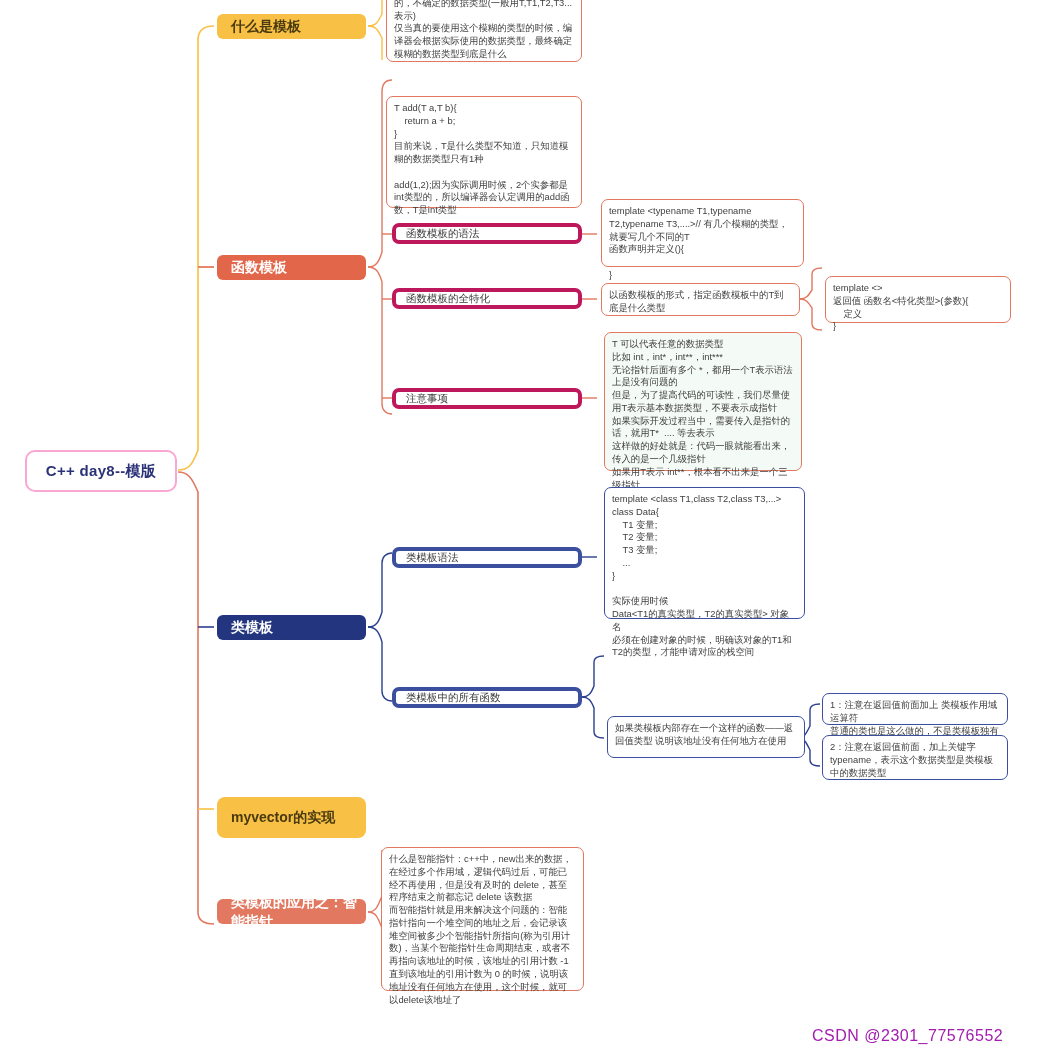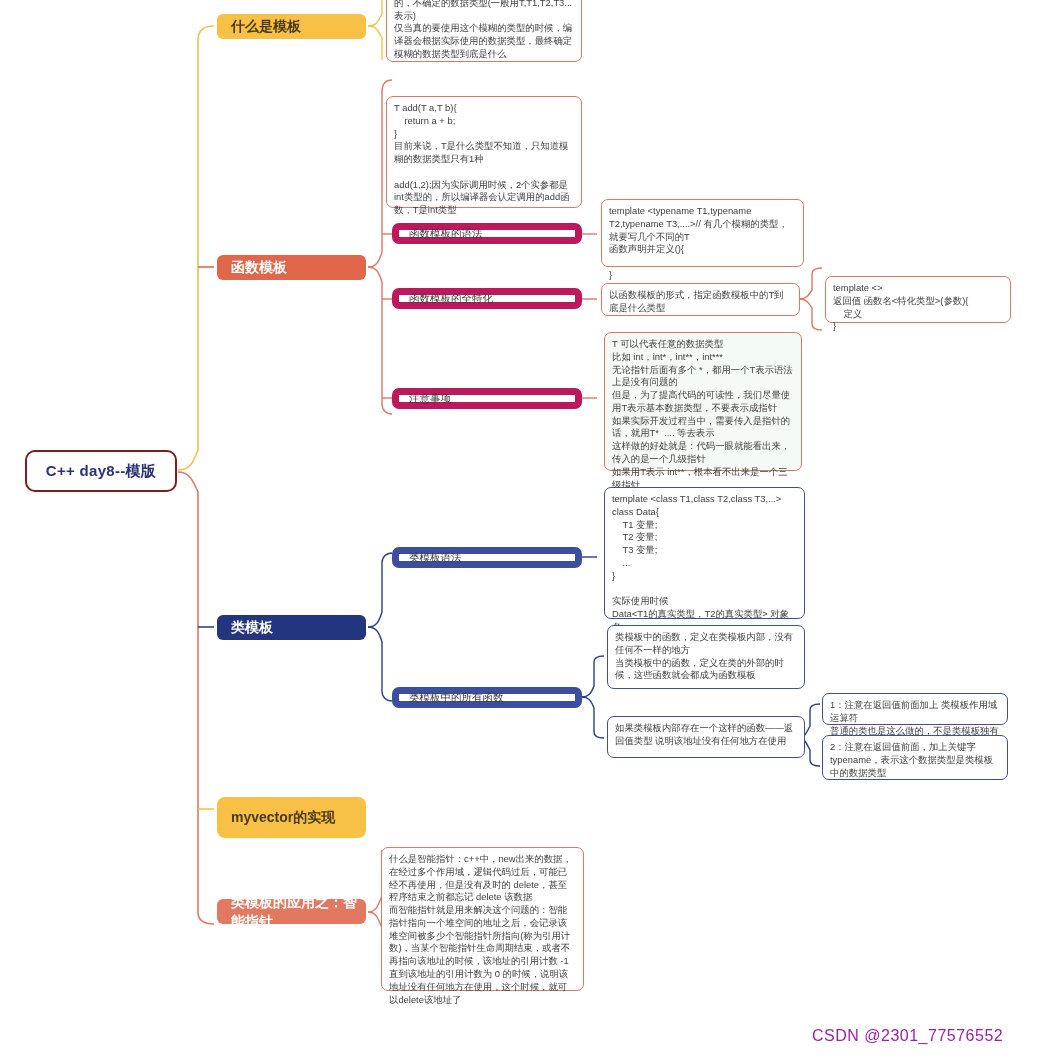--- a/index.html
+++ b/index.html
@@ -30,21 +30,21 @@
   .node {
     position: absolute;
     box-sizing: border-box;
     border-radius: 8px;
     line-height: 1.33;
     white-space: pre-wrap;
     word-break: break-word;
   }
   
   .root {
-    border: 2px solid #7f1d1d;
+    border: 2px solid #f9a8d4;
     background: #ffffff;
     color: #2b3277;
     font-size: 15px;
     font-weight: bold;
     display: flex;
     align-items: center;
     justify-content: center;
     border-radius: 10px;
     letter-spacing: 0.3px;
   }
@@ -58,21 +58,21 @@
     padding-left: 14px;
     border-radius: 6px;
   }
   .l1.yellow { background: #f8c044; color: #4a3a10; }
   .l1.orange { background: #e2674a; }
   .l1.blue   { background: #23357f; border-radius: 6px; }
   .l1.salmon { background: #e2785f; }
 
   
   .l2 {
-    border: 7px solid #be185d;
+    border: 4px solid #be185d;
     background: #fff;
     color: #3a3a3a;
     font-size: 10.5px;
     display: flex;
     align-items: center;
     padding-left: 10px;
     border-radius: 7px;
   }
   .l2.blueline { border-color: #3b4f9e; }
 
@@ -208,22 +208,20 @@
     ...
 }
 
 实际使用时候
 Data&lt;T1的真实类型，T2的真实类型&gt; 对象名
 必须在创建对象的时候，明确该对象的T1和T2的类型，才能申请对应的栈空间</div>
 
   <div class="node l2 blueline" style="left:392px; top:687px; width:190px; height:21px;">
     <span>类模板中的所有函数</span>
   </div>
-  <div class="node txt blueline" style="left:607px; top:625px; width:198px; height:64px;">类模板中的函数，定义在类模板内部，没有任何不一样的地方
-当类模板中的函数，定义在类的外部的时候，这些函数就会都成为函数模板</div>
   <div class="node txt blueline" style="left:607px; top:716px; width:198px; height:42px;">如果类模板内部存在一个这样的函数——返回值类型 说明该地址没有任何地方在使用</div>
   <div class="node txt blueline" style="left:822px; top:693px; width:186px; height:32px;">1：注意在返回值前面加上 类模板作用域运算符
 普通的类也是这么做的，不是类模板独有的</div>
   <div class="node txt blueline" style="left:822px; top:735px; width:186px; height:45px;">2：注意在返回值前面，加上关键字typename，表示这个数据类型是类模板中的数据类型</div>
 
   <div class="node l1 yellow" style="left:217px; top:797px; width:149px; height:41px;border-radius:8px;">
     <span>myvector的实现</span>
   </div>
 
   <div class="node l1 salmon" style="left:217px; top:899px; width:149px; height:25px;">

